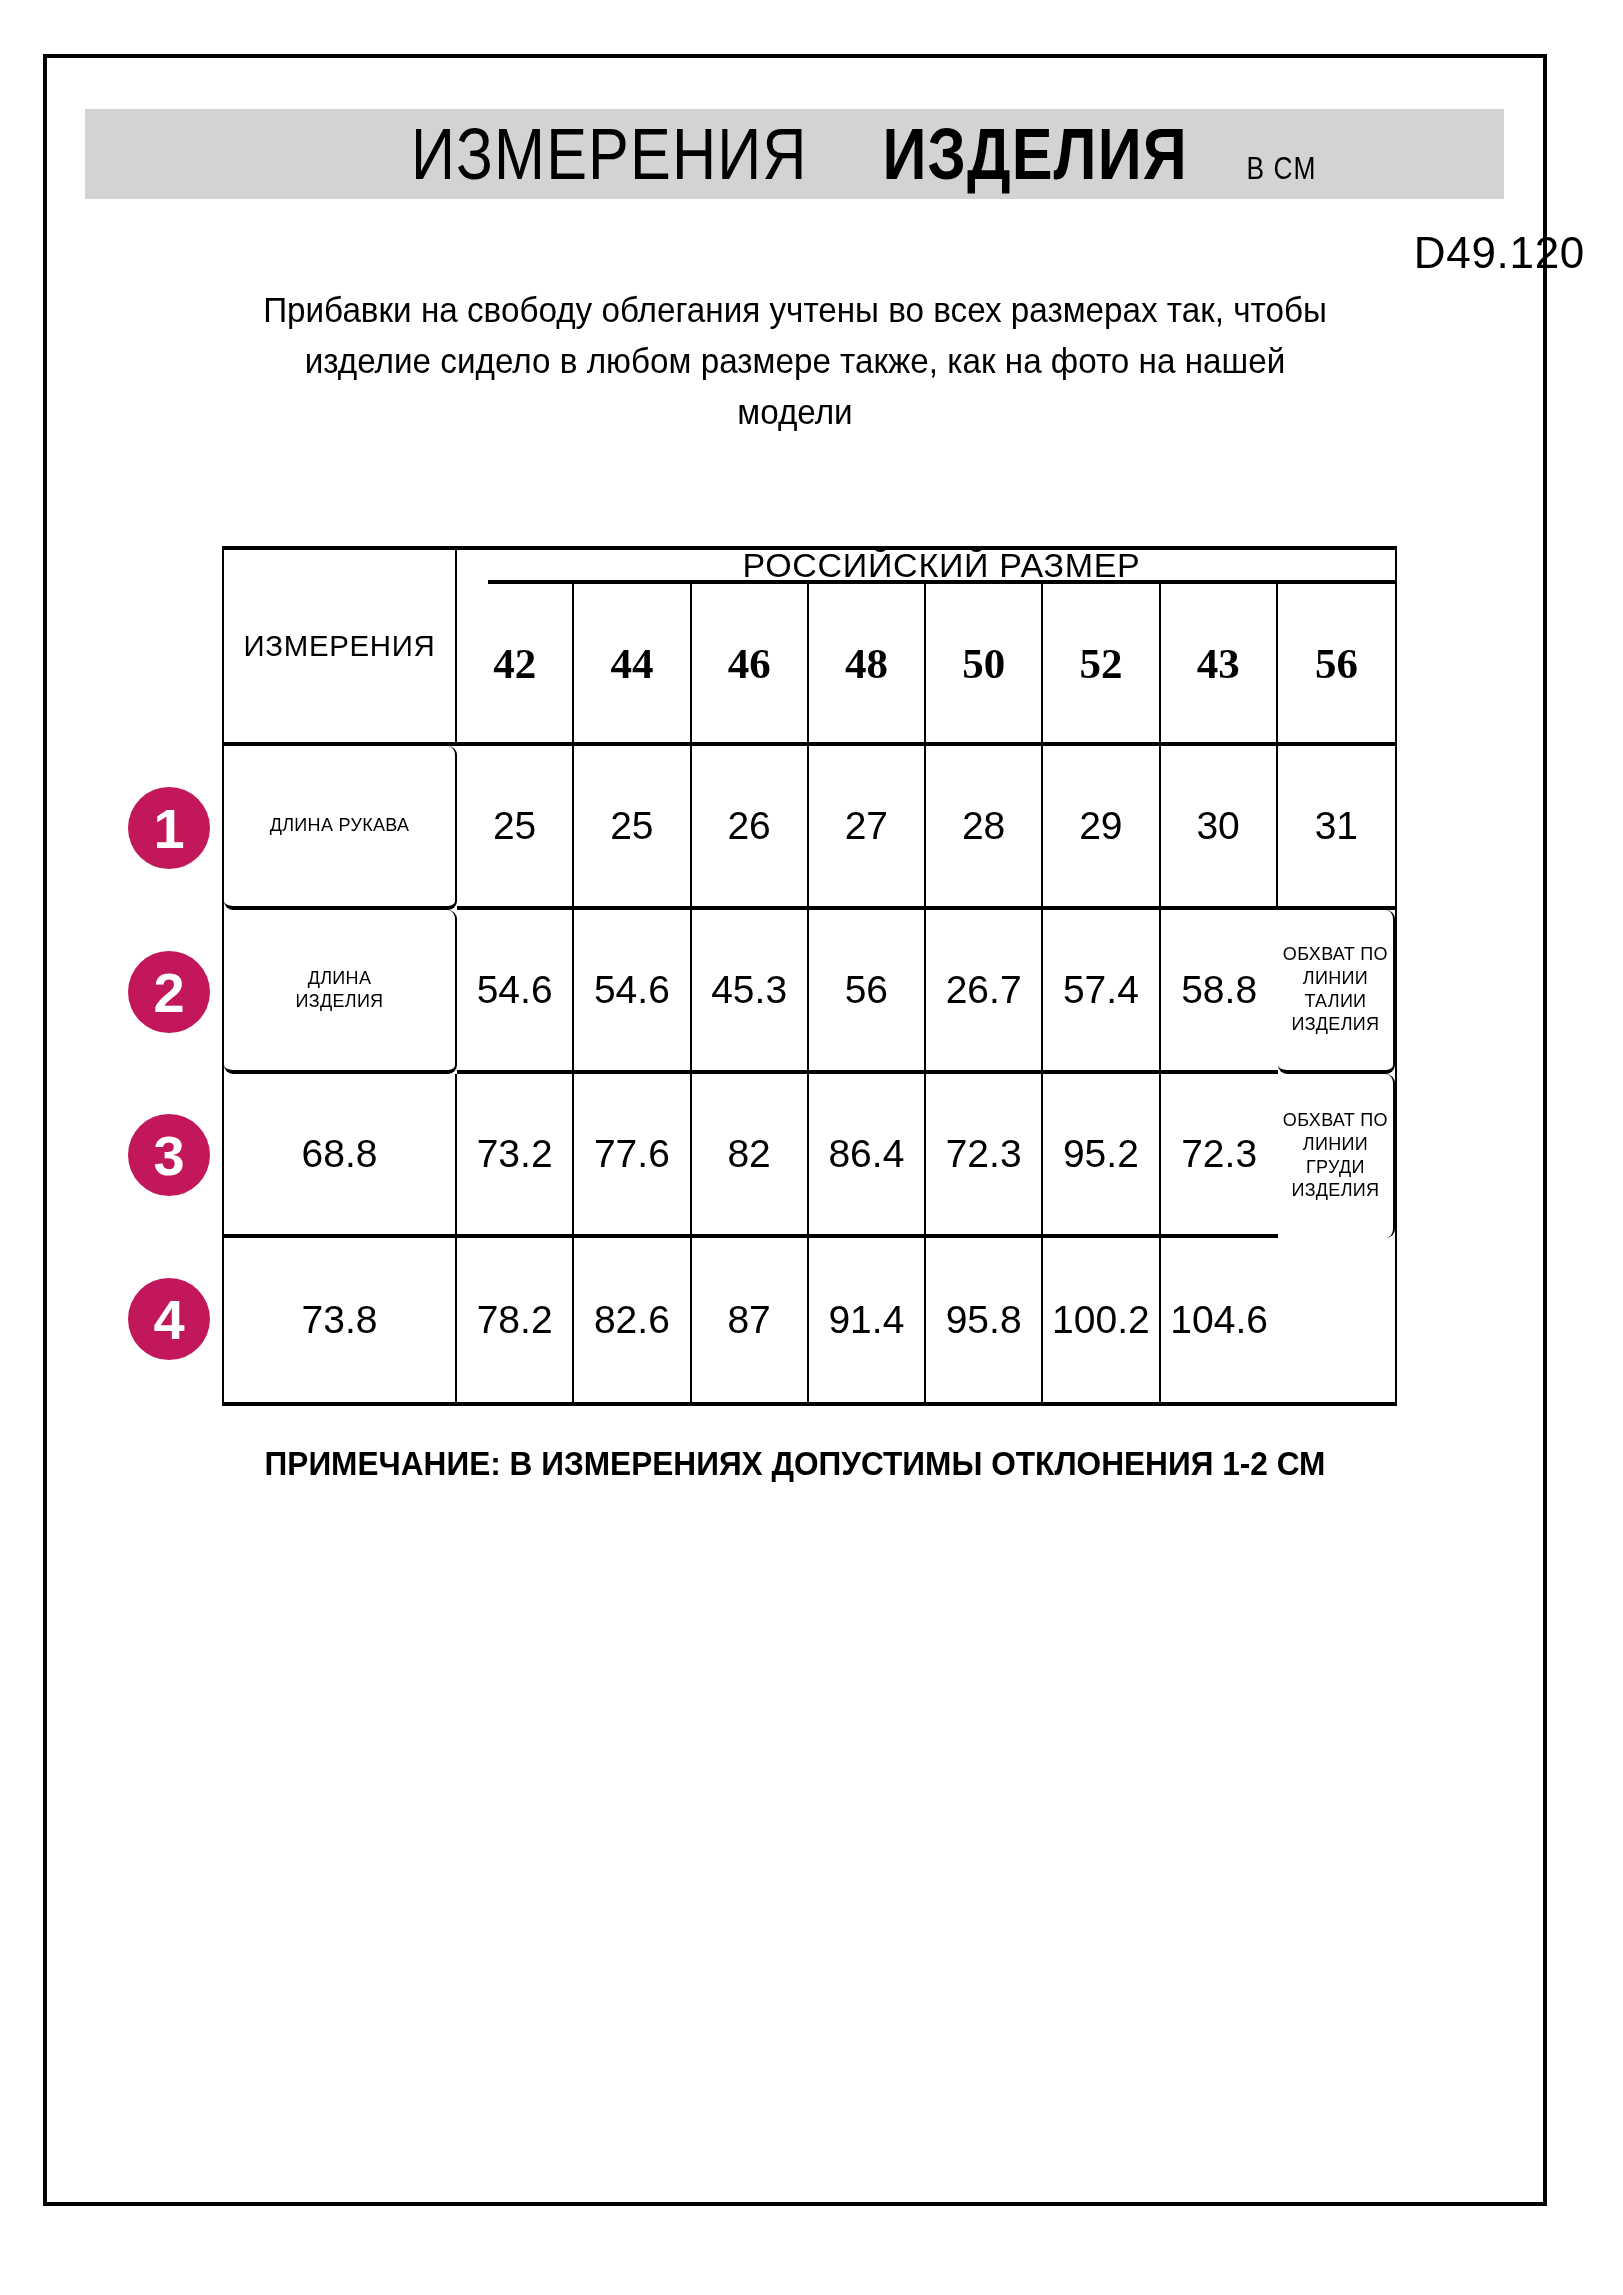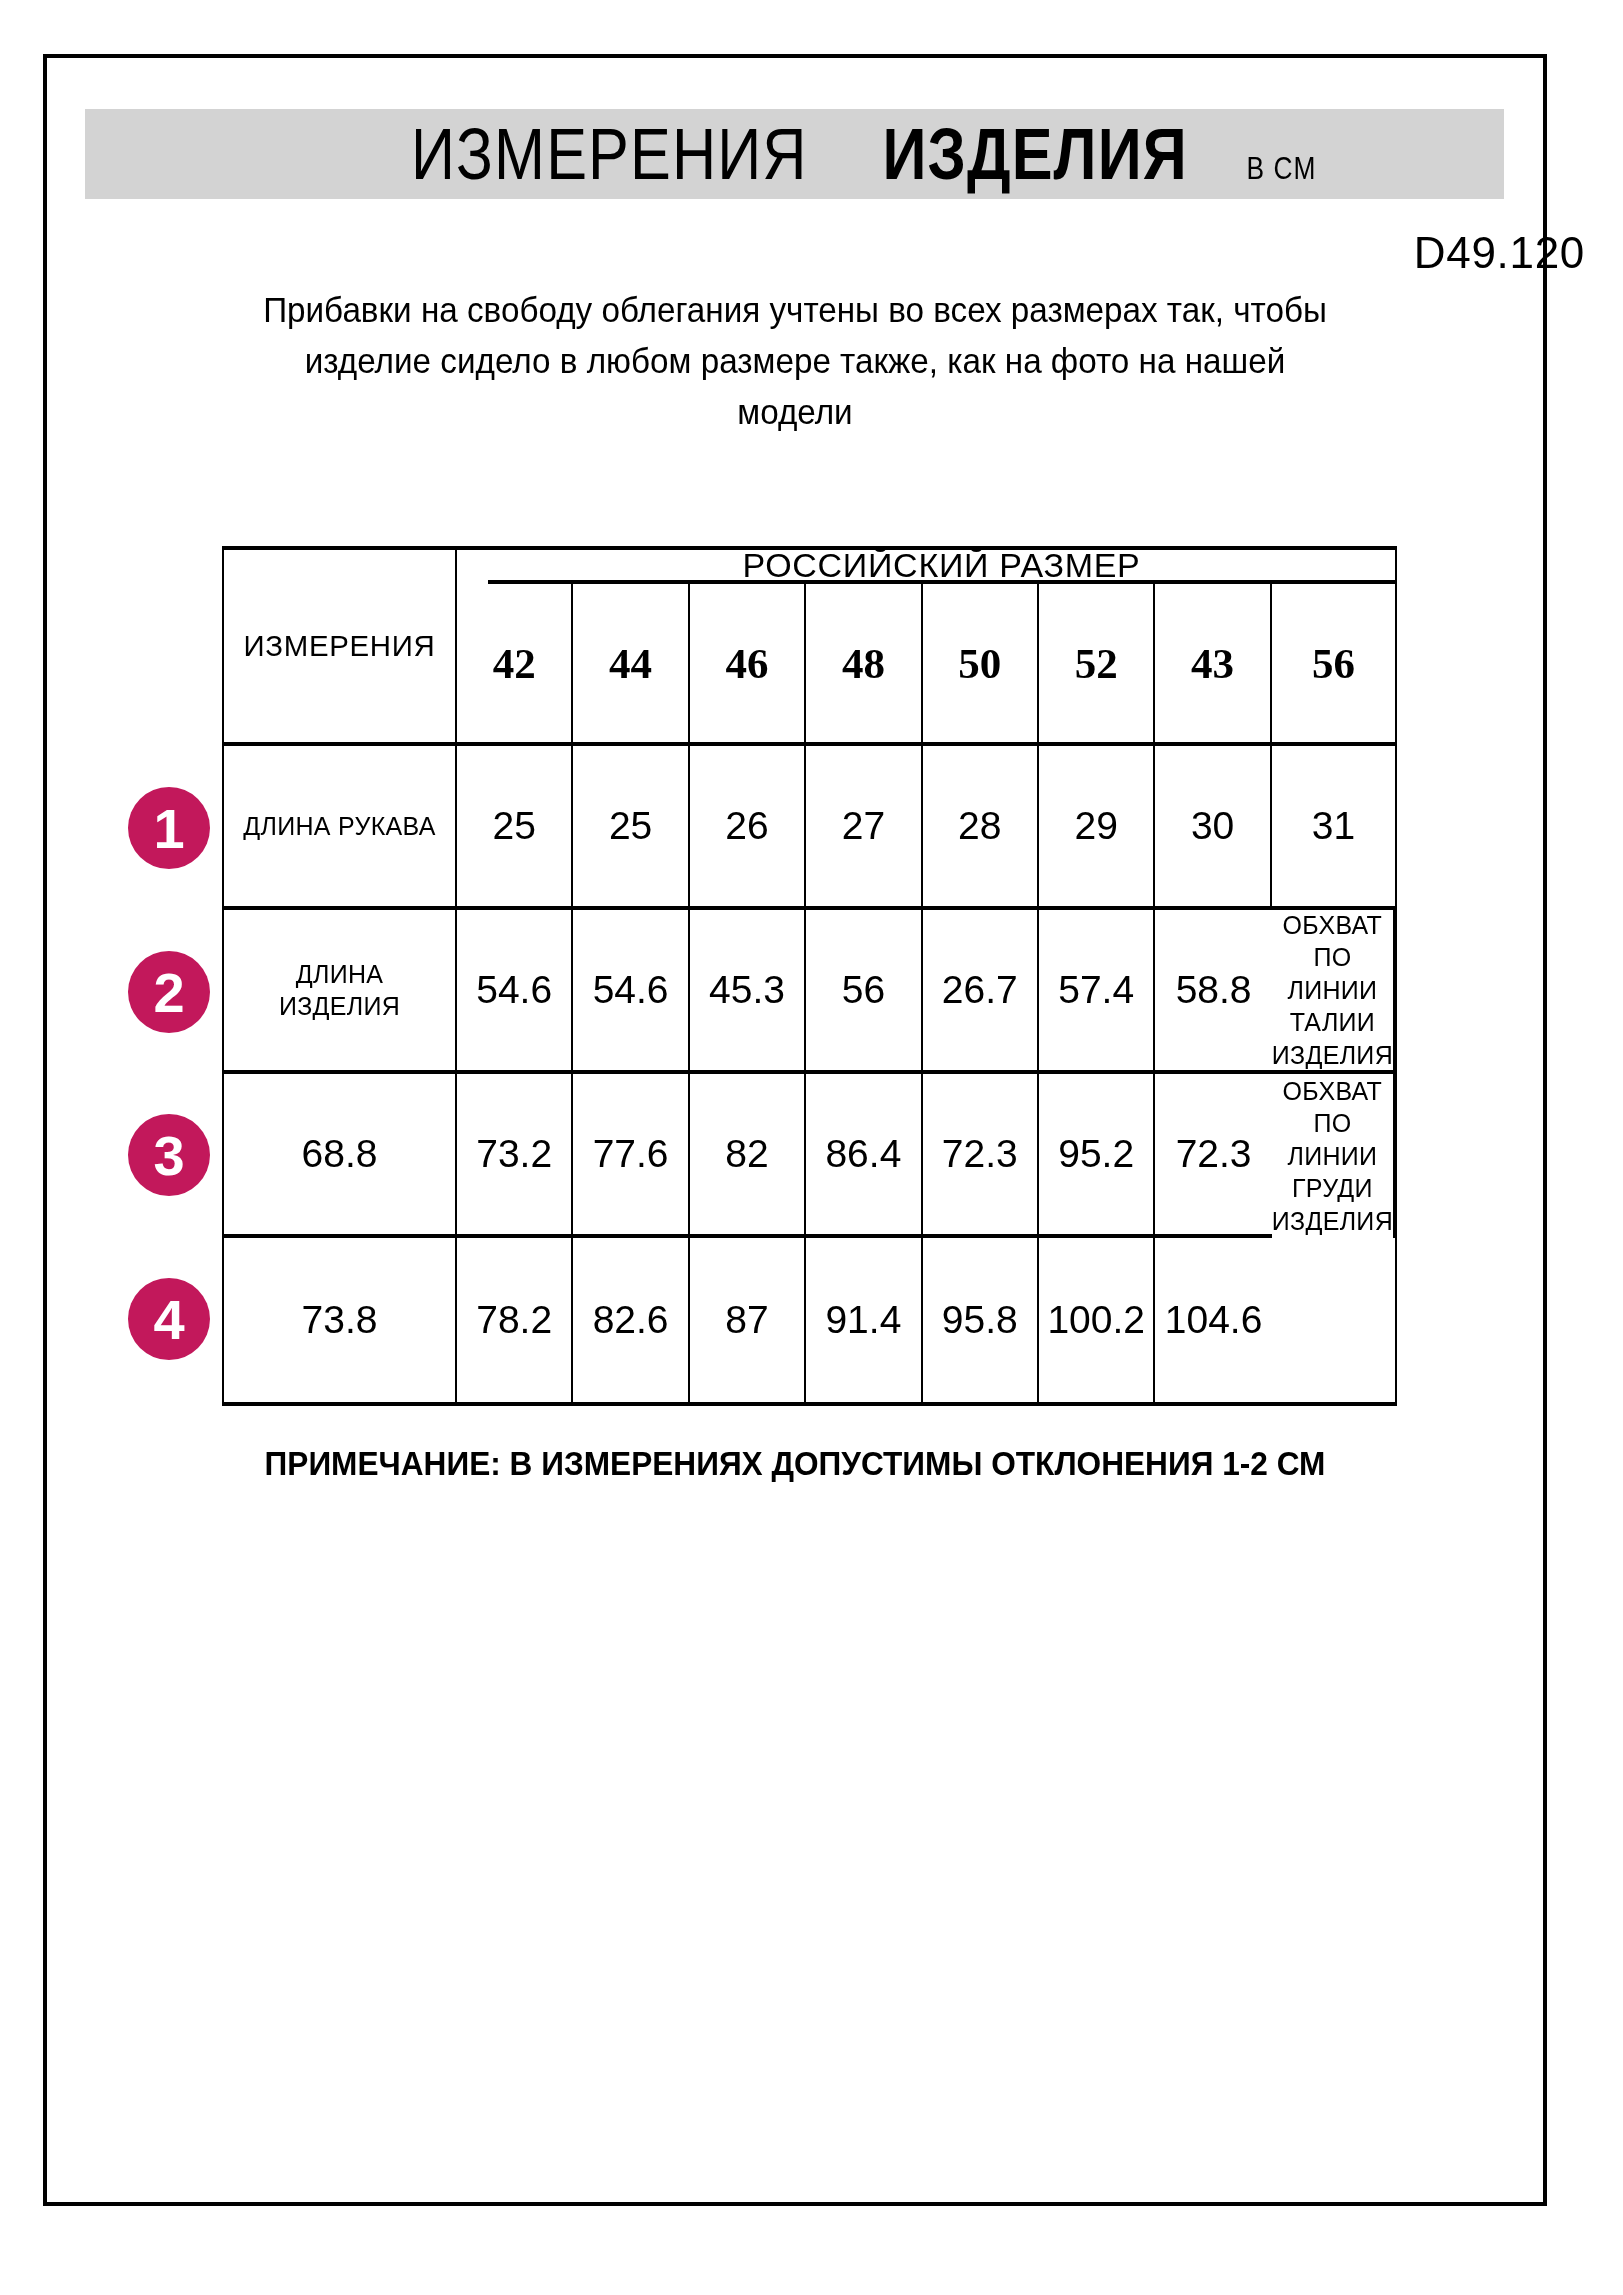--- a/index.html
+++ b/index.html
@@ -110,21 +110,21 @@
   }
   .c-group {
     grid-column: 2 / span 8;
     grid-row: 1;
     font-size: 34px;
     letter-spacing: 0.7px;
     border-right: none;
     margin-left: 31px;
   }
   .c-size { font-size: 43px; font-weight: bold; font-family: Liberation Serif, serif; }
-  .c-label { font-size: 25px; line-height: 1.3; letter-spacing: 0.3px; }
+  .c-label { font-size: 18px; line-height: 1.3; letter-spacing: 0.3px; border-radius: 9px; }
   .c-val { font-size: 39px; }
 
   
   .badge {
     position: absolute;
     left: 128px;
     width: 82px;
     height: 82px;
     border-radius: 50%;
     background: #c2185b;

